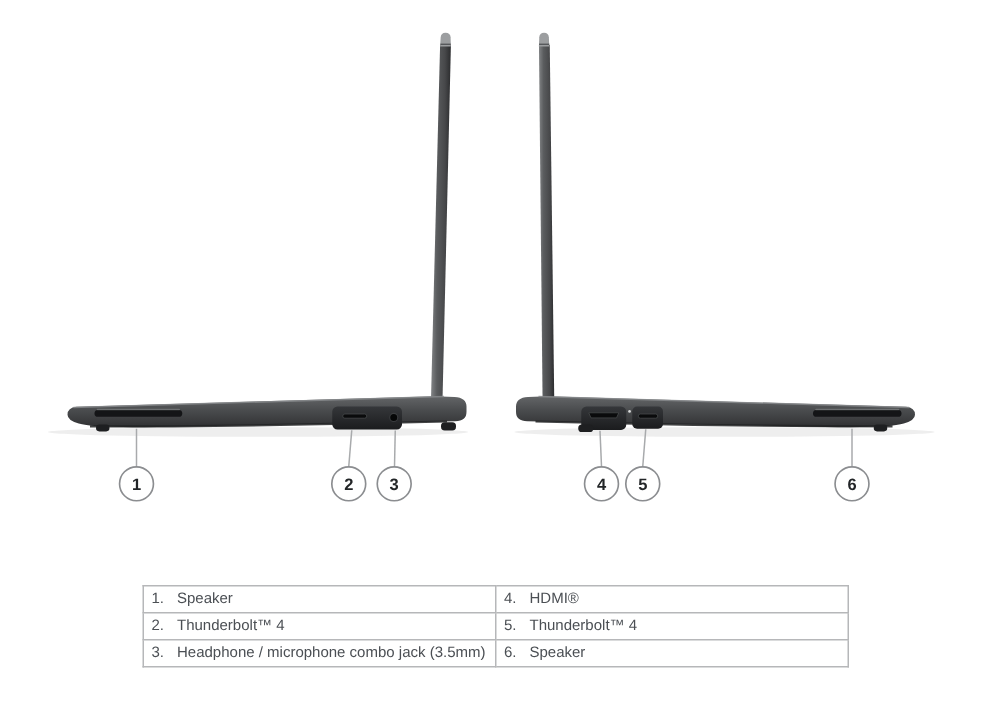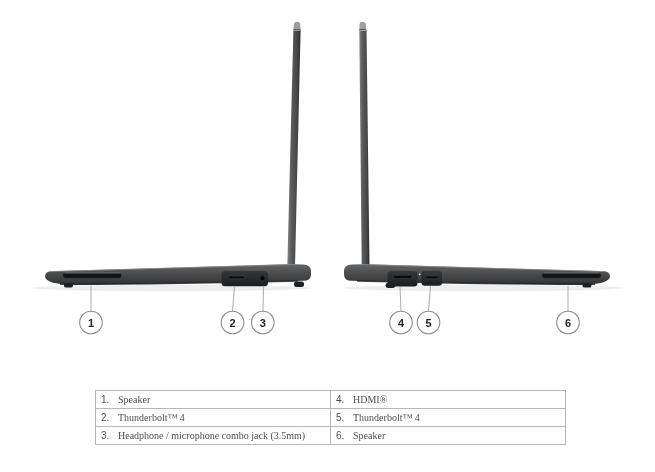--- a/index.html
+++ b/index.html
@@ -50,21 +50,20 @@
     display: flex;
     align-items: center;
   }
   table.legend .num {
     display: inline-block;
     width: 17px;
     flex: 0 0 17px;
   }
   table.legend .lbl {
     display: inline-block;
-    font-family: Liberation Serif, serif;
   }
 </style>
 </head>
 <body>
 
 <div class="page">
 
   <svg class="figure-svg" viewBox="0 0 655 360">
     <defs>
       <linearGradient id="baseGrad" x1="0" y1="0" x2="0" y2="1">

